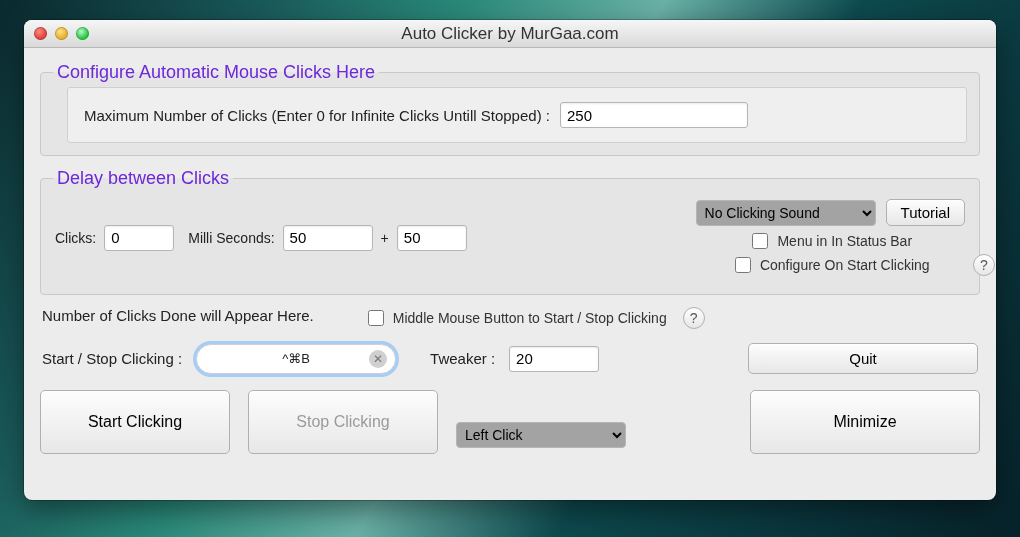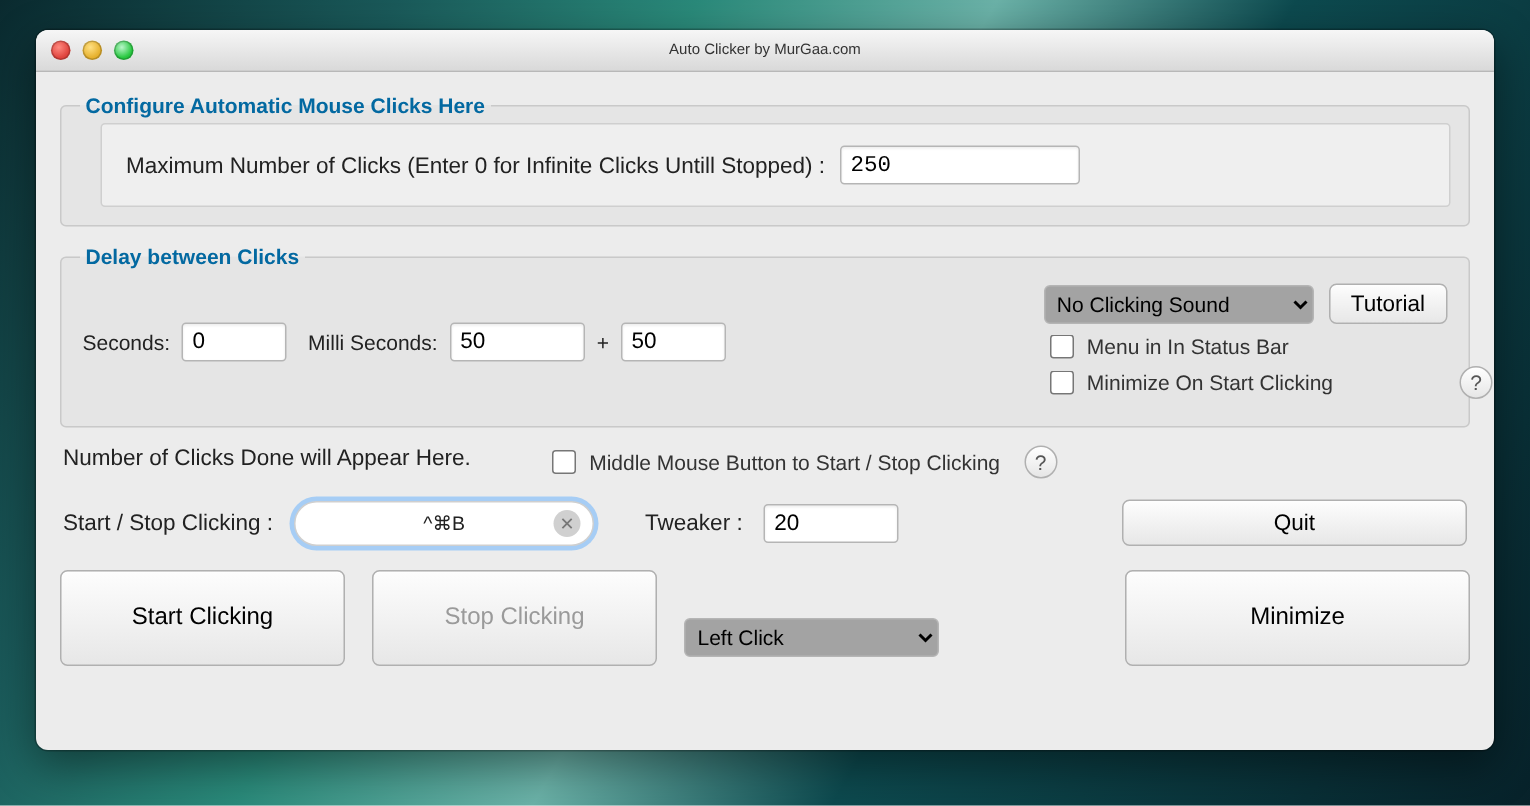--- a/index.html
+++ b/index.html
@@ -22,37 +22,37 @@
     box-shadow:0 10px 30px rgba(0,0,0,.45), 0 0 0 1px rgba(0,0,0,.25);
     overflow:hidden;
   }
   .titlebar {
     height:28px;
     background:linear-gradient(#f6f6f6,#d9d9d9);
     border-bottom:1px solid #b8b8b8;
     position:relative;
     text-align:center;
     line-height:28px;
-    font-size:10px;
+    font-size:17px;
     color:#333;
   }
   .traffic { position:absolute; left:10px; top:7px; display:flex; gap:8px;}
   .tl { width:13px;height:13px;border-radius:50%; box-shadow:inset 0 0 0 1px rgba(0,0,0,.2);}
   .red{background:radial-gradient(circle at 40% 35%,#ff8a80,#e0443e 60%);}
   .yellow{background:radial-gradient(circle at 40% 35%,#ffe082,#e6b12e 60%);}
   .green{background:radial-gradient(circle at 40% 35%,#b9f6ca,#28c840 60%);}
   .content{ padding:8px 16px 16px 16px; }
   fieldset{
     border:1px solid #c9c9c9;
     border-radius:4px;
     background:#e5e5e5;
     margin:6px 0 12px 0;
     padding:4px 12px 12px 12px;
   }
-  legend{ font-size:14px; color:#0369a1; padding:0 4px;font-weight:bold;}
+  legend{ font-size:18px; color:#6d28d9; padding:0 4px;}
   .innerbox{
     background:#efefef;
     border:1px solid #cfcfcf;
     border-radius:3px;
     padding:14px 16px;
     display:flex; align-items:center; gap:10px;
     font-size:15px;
     margin-left:14px;
   }
   input[type=text]{
@@ -115,21 +115,21 @@
   .clear-x{
     position:absolute; right:8px; top:50%; transform:translateY(-50%);
     width:18px;height:18px;border-radius:50%;
     background:#d0d0d0;color:#777;
     display:flex;align-items:center;justify-content:center;
     font-size:12px;cursor:pointer;
   }
   .bottom-row{ display:flex; align-items:flex-start; gap:18px; margin-top:4px;}
   .sound-row{ display:flex; align-items:center; gap:10px;}
   .pushright{ margin-left:auto;}
-  .chk-opts { display:flex; flex-direction:column; gap:2px; position:relative;}
+  .chk-opts { display:flex; flex-direction:column; gap:2px; position:relative;align-items:center;}
   .chk-opts .help { position:absolute; right:-30px; bottom:0;}
   .delay-fieldset { position:relative; }
 </style>
 </head>
 <body>
 
 <div class="window">
   <div class="titlebar">
     <div class="traffic">
       <div class="tl red"></div>
@@ -138,29 +138,29 @@
     </div>
     <span>Auto Clicker by MurGaa.com</span>
   </div>
 
   <div class="content">
 
     <fieldset>
       <legend>Configure Automatic Mouse Clicks Here</legend>
       <div class="innerbox">
         <span>Maximum Number of Clicks (Enter 0 for Infinite Clicks Untill Stopped) :</span>
-        <input type="text" style="width: 160px; font-family: Liberation Mono, monospace;" value="250">
+        <input type="text" style="width: 188px;" value="250">
       </div>
     </fieldset>
 
     <fieldset class="delay-fieldset">
       <legend>Delay between Clicks</legend>
       <div class="delay-row">
         <div class="row">
-          <span>Seconds:</span>
+          <span>Clicks:</span>
           <input type="text" style="width: 70px;" value="0">
         </div>
         <div class="row">
           <span>Milli Seconds:</span>
           <input type="text" style="width: 90px;" value="50">
           <span>+</span>
           <input type="text" style="width: 70px;" value="50">
         </div>
 
         <div class="right-col">
@@ -170,21 +170,21 @@
             </select>
             <button class="btn">Tutorial</button>
           </div>
           <div class="chk-opts">
             <label class="chk">
               <input type="checkbox" style="">
               <span>Menu in In Status Bar</span>
             </label>
             <label class="chk">
               <input type="checkbox" style="">
-              <span>Minimize On Start Clicking</span>
+              <span>Configure On Start Clicking</span>
             </label>
             <span class="help">?</span>
           </div>
         </div>
       </div>
     </fieldset>
 
     <div class="status-line">
       <span>Number of Clicks Done will Appear Here.</span>
       <label class="chk" style="margin-left:40px">

